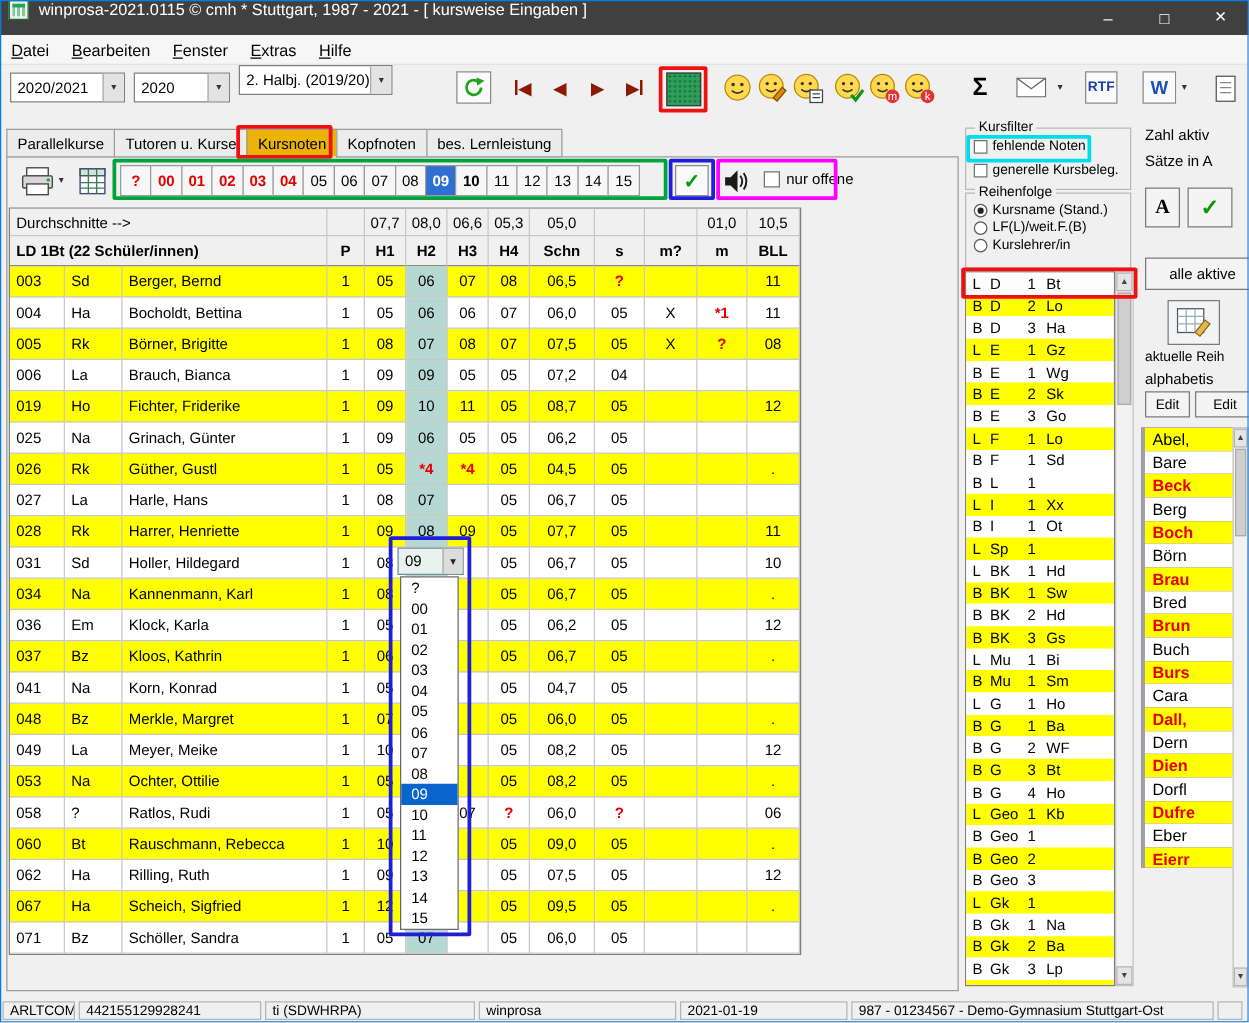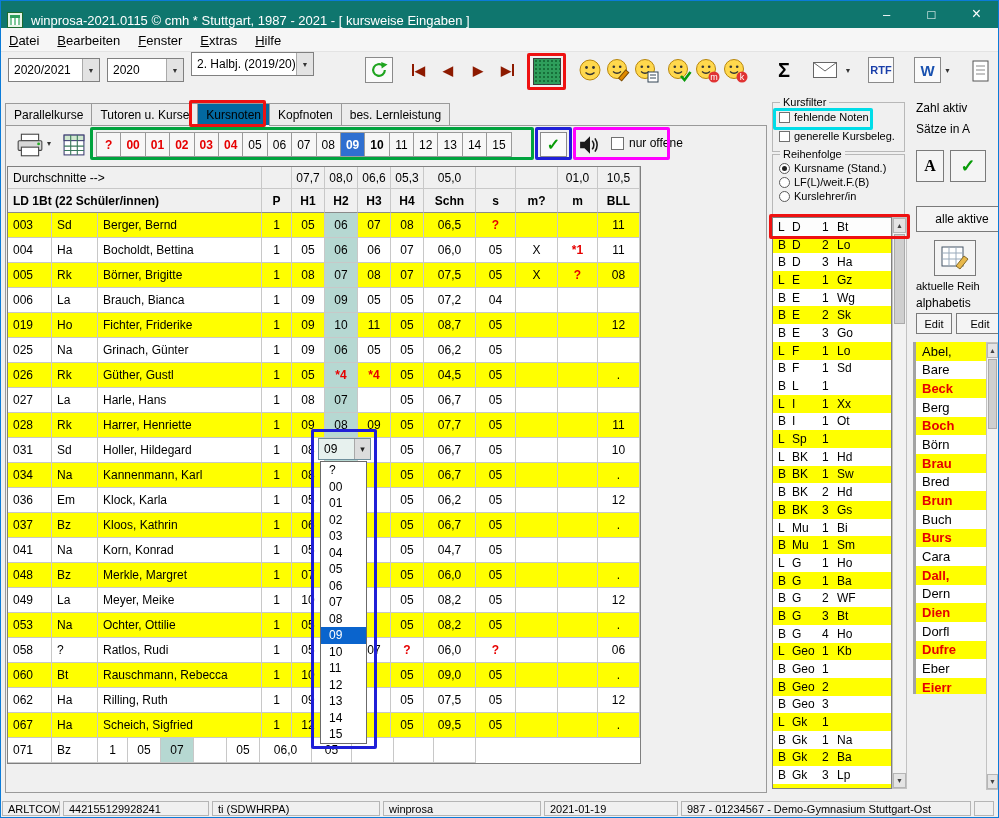--- a/index.html
+++ b/index.html
@@ -2,21 +2,21 @@
 <html><head>
 <meta charset="utf-8">
 <style>
   *{box-sizing:border-box;margin:0;padding:0}
   html,body{width:999px;height:818px;overflow:hidden}
   body{position:relative;font-family:"Liberation Sans",sans-serif;background:#f0f0f0;color:#000;font-size:12px}
   .abs{position:absolute}
   .frame{position:absolute;inset:0;border:1px solid #0b7bd8;pointer-events:none;z-index:60}
 
   
-  .titlebar{position:absolute;left:0;top:0;width:999px;height:28px;background:#0f766e;color:#fff;display:flex;align-items:flex-end;z-index:20}
+  .titlebar{position:absolute;left:0;top:0;width:999px;height:28px;background:#404040;color:#fff;display:flex;align-items:flex-start;z-index:20}
   .appicon{width:16px;height:16px;margin-left:7px;background:#e8f4e8;border:1px solid #1c6b2f;position:relative}
   .appicon:before{content:"";position:absolute;inset:2px;background:
     linear-gradient(#2e9e5b,#2e9e5b) 0 0/100% 3px no-repeat,
     repeating-linear-gradient(90deg,#7fc89a 0 2px,#fff 2px 4px)}
   .titletext{margin-left:8px;font-size:13px;white-space:nowrap;overflow:hidden;flex:1}
   .winbtn{width:45px;height:28px;display:flex;align-items:center;justify-content:center;font-size:13px}
   .winbtn.close{font-size:16px}
 
   
   .menubar{position:absolute;left:0;top:28px;width:999px;height:24px;background:#f6f6f6;display:flex;align-items:flex-end;border-bottom:1px solid #e3e3e3}
@@ -34,21 +34,21 @@
   .greenbtn{background:#2e9e5b;background-image:radial-gradient(#17703a 1px,transparent 1px);background-size:4px 4px;border:1px solid #3c3c3c}
   .sum{font-size:20px;font-weight:bold}
   .rtf{font-size:11px;font-weight:bold;color:#1a3faa;letter-spacing:0}
   .wword{font-size:15px;font-weight:bold;color:#1a52b0}
   .smiley{position:absolute;width:27px;height:27px}
 
   
   .tabs{position:absolute;left:5px;top:103px;height:17px;display:flex;z-index:2}
   .tab{height:23px;padding:0 8px;display:flex;align-items:center;font-size:12px;background:#ececec;border:1px solid #9a9a9a;border-right:none;white-space:nowrap}
   .tab:last-child{border-right:1px solid #9a9a9a}
-  .tab.active{background:#0369a1;border-bottom:1px solid #f2f2f2}
+  .tab.active{background:#eab308;border-bottom:1px solid #f2f2f2}
 
   
   .panel{position:absolute;left:5px;top:125px;width:762px;height:668px;border:1px solid #9a9a9a;background:#f0f0f0}
 
   .gradebar{position:absolute;left:90px;top:6px;display:flex}
   .gbtn{width:25.4px;height:25px;border:1px solid #9a9a9a;display:flex;align-items:center;justify-content:center;font-size:12px;background:#f7f7f7}
   .gbtn + .gbtn{margin-left:-1px}
   .gbtn.neg{color:#e60000;font-weight:bold}
   .gbtn.sel{background:#2f6fd0;color:#fff;font-weight:bold}
   .gbtn.bold{font-weight:bold}
@@ -705,20 +705,21 @@
           <div class="c w-schn">09,5</div>
           <div class="c w-s gr">05</div>
           <div class="c w-mq"></div>
           <div class="c w-m gr"></div>
           <div class="c w-bll">.</div>
         </div>
 
         <div class="trow">
           <div class="c cl w-nr">071</div>
           <div class="c cl w-fach">Bz</div>
+          <div class="c cl w-name">Schöller, Sandra</div>
           <div class="c w-p">1</div>
           <div class="c w-g gr">05</div>
           <div class="c w-g gr cur">07</div>
           <div class="c w-g gr"></div>
           <div class="c w-g gr">05</div>
           <div class="c w-schn">06,0</div>
           <div class="c w-s gr">05</div>
           <div class="c w-mq"></div>
           <div class="c w-m gr"></div>
           <div class="c w-bll"></div>

